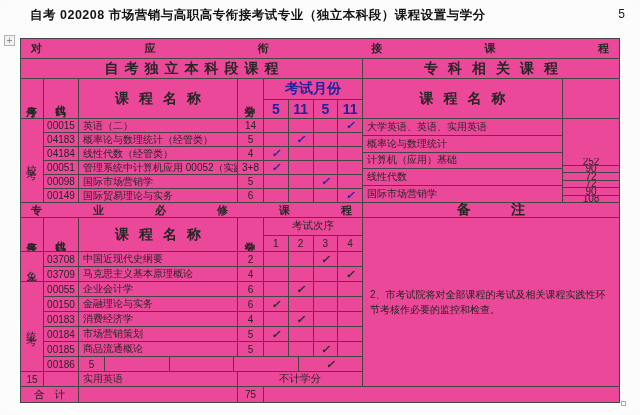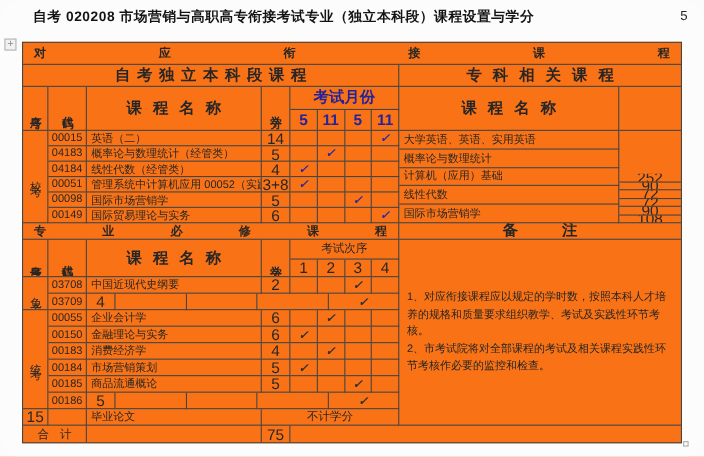--- a/index.html
+++ b/index.html
@@ -3,40 +3,40 @@
 <meta charset="utf-8">
 <style>
   :root{ --bd:#454545; --blue:#23239b; --ink:#262626; }
   html,body{margin:0;padding:0;background:#fbfbfb;}
   body{font-family:"Liberation Sans",sans-serif;color:var(--ink);}
   .sheet{position:relative;width:640px;height:415px;background:#fcfcfc;overflow:hidden;border-radius:19px;}
   .doc-title{position:absolute;left:30px;top:7px;font-size:12.5px;font-weight:bold;color:#141414;letter-spacing:0.5px;white-space:nowrap;}
   .pageno{position:absolute;right:15px;top:7px;font-size:12px;color:#222;}
   .handle{position:absolute;left:4px;top:35px;width:11px;height:11px;border:1px solid #b3b3b3;background:#f1f1f1;color:#8a8a8a;font-size:10px;line-height:10px;text-align:center;box-sizing:border-box;}
   .resize-dot{position:absolute;left:621px;top:401px;width:5px;height:5px;border:1px solid #aaa;background:#fdfdfd;box-sizing:border-box;}
-  .tbl{position:absolute;left:20px;top:38px;width:600px;height:365px;border:1px solid var(--bd);box-sizing:border-box;background:#f97316;font-size:10.5px;display:flex;flex-direction:column;}
+  .tbl{position:absolute;left:20px;top:38px;width:600px;height:365px;border:1px solid var(--bd);box-sizing:border-box;background:#ec4899;font-size:10.5px;display:flex;flex-direction:column;}
   .row{display:flex;min-height:0;}
   .col{display:flex;flex-direction:column;min-width:0;}
   .c{display:flex;align-items:center;justify-content:center;border-right:1px solid var(--bd);border-bottom:1px solid var(--bd);box-sizing:border-box;overflow:hidden;white-space:nowrap;}
   .nr{border-right:none;} .nb{border-bottom:none;}
   .f1{flex:1;min-height:0;min-width:0;}
   .w23{width:23px;} .w35{width:35px;} .w159{width:159px;} .w26{width:26px;} .w99{width:99px;}
   .w200{width:200px;} .w56{width:56px;margin-top:39px;} .w319{width:319px;} .w342{width:342px;} .w256{width:256px;}
   .w58{width:58px;} .w125{width:125px;} .w355{width:355px;}
   .hdr{font-weight:bold;font-size:14px;}
   .blue{color:var(--blue);}
   .vtxt{writing-mode:vertical-rl;text-orientation:upright;letter-spacing:2px;font-size:10.5px;}
   .grp{letter-spacing:5px;}
   .just{display:block;width:100%;text-align:justify;text-align-last:justify;padding:0 10px;box-sizing:border-box;font-weight:bold;font-size:11px;}
   .ls6{letter-spacing:6px;text-indent:6px;}
   .ls10{letter-spacing:10px;text-indent:10px;}
   .ls40{letter-spacing:40px;text-indent:40px;}
   .name{justify-content:flex-start;padding-left:4px;font-size:10px;}
   .code{font-size:10px;}
-  .num{font-size:14px;}
+  .num{font-size:10px;}
   .chkcell{font-style:italic;font-weight:bold;font-size:11px;}
   .sec-upper .chkcell{color:#2a2a9c;}
   .sec-lower .chkcell{color:#2e2e2e;}
   .remarks{align-items:center;justify-content:center;white-space:normal;}
   .remarks-inner{padding:0 7px;font-size:10px;line-height:1.55;color:#242424;}
   .remarks-inner p{margin:0;}
 </style>
 </head>
 <body>
 
@@ -185,20 +185,21 @@
               <div class="c w35 code">03708</div>
               <div class="c w159 name">中国近现代史纲要</div>
               <div class="c w26 num">2</div>
               <div class="c f1 chkcell"></div>
               <div class="c f1 chkcell"></div>
               <div class="c f1 chkcell">✓</div>
               <div class="c f1 chkcell"></div>
             </div>
             <div class="row f1">
               <div class="c w35 code">03709</div>
+              <div class="c w159 name">马克思主义基本原理概论</div>
               <div class="c w26 num">4</div>
               <div class="c f1 chkcell"></div>
               <div class="c f1 chkcell"></div>
               <div class="c f1 chkcell"></div>
               <div class="c f1 chkcell">✓</div>
             </div>
           </div>
         </div>
 
         <div class="row" style="flex:6">
@@ -256,28 +257,27 @@
               <div class="c f1 chkcell"></div>
               <div class="c f1 chkcell"></div>
               <div class="c f1 chkcell">✓</div>
             </div>
           </div>
         </div>
 
         <div class="row" style="flex:1">
           <div class="c w23 num">15</div>
           <div class="c w35 code"></div>
-          <div class="c w159 name">毕业论文</div>
+          <div class="c w159 name">实用英语</div>
           <div class="c w125">不计学分</div>
         </div>
       </div>
 
       <div class="c w256 nr remarks">
         <div class="remarks-inner">
-          <p>1、对应衔接课程应以规定的学时数，按照本科人才培养的规格和质量要求组织教学、考试及实践性环节考核。</p>
           <p>2、市考试院将对全部课程的考试及相关课程实践性环节考核作必要的监控和检查。</p>
         </div>
       </div>
     </div>
 
     <div class="row" style="height:15px">
       <div class="c w58 nb ls10">合计</div>
       <div class="c w159 nb"></div>
       <div class="c w26 nb num">75</div>
       <div class="c w355 nb nr"></div>

